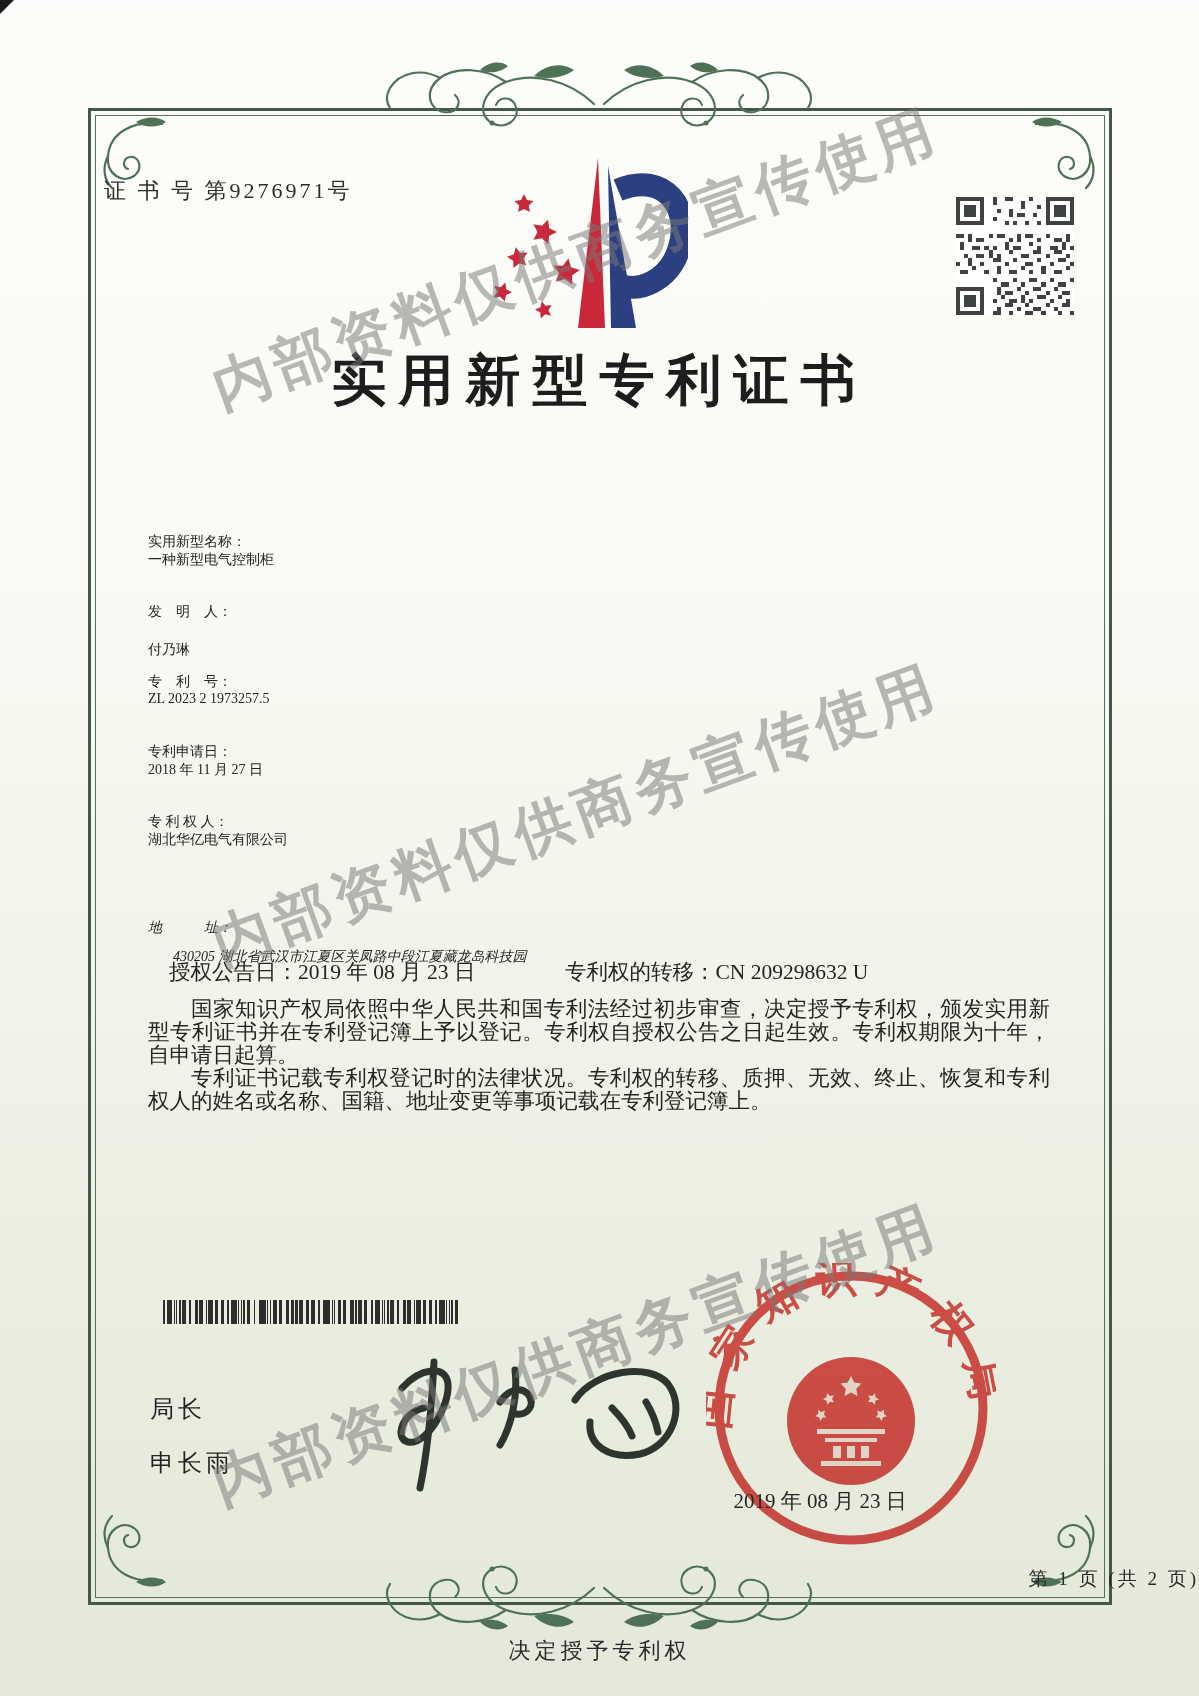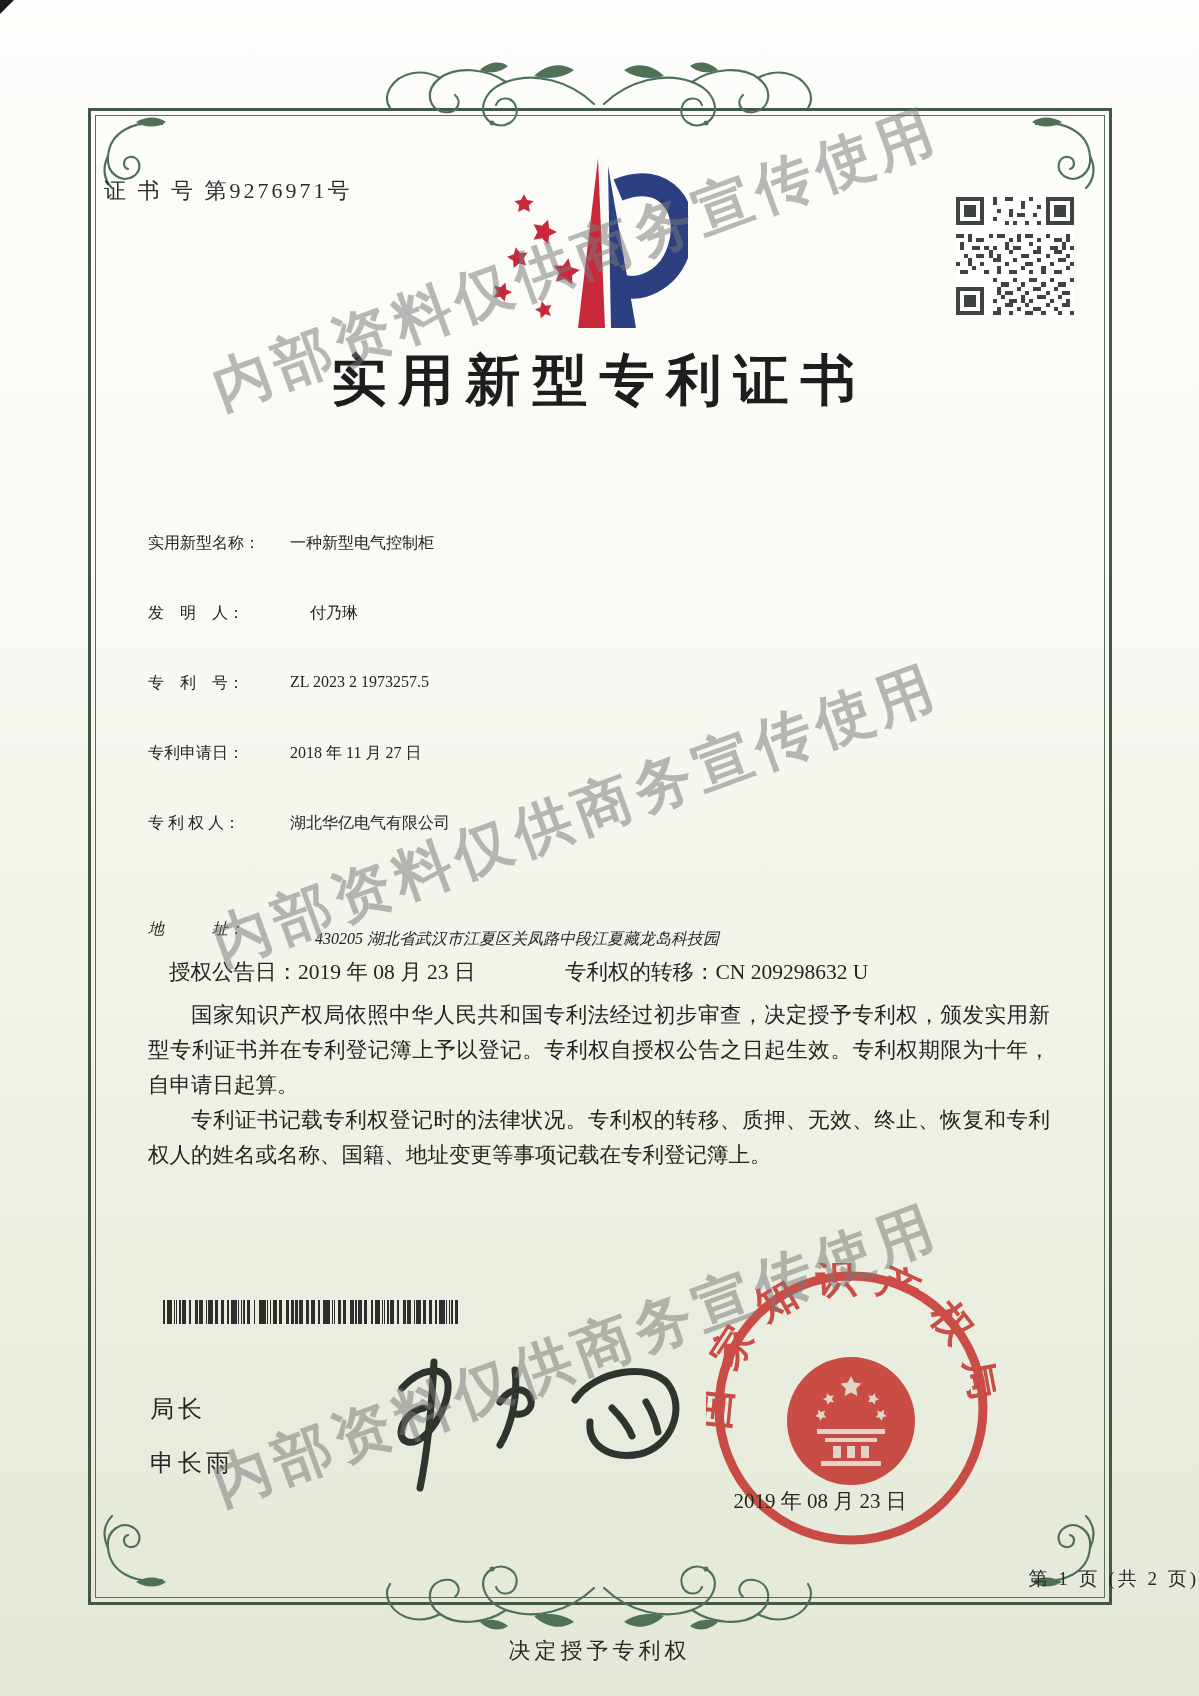--- a/index.html
+++ b/index.html
@@ -28,32 +28,32 @@
   .orn-tr{left:1022px;top:116px;transform:scaleX(-1);}
   .orn-bl{left:96px;top:1508px;transform:scaleY(-1);}
   .orn-br{left:1022px;top:1508px;transform:scale(-1,-1);}
   
   .cert-no{position:absolute;left:104px;top:176px;font-size:22px;letter-spacing:3px;color:#2c2c2c;}
   .logo{position:absolute;left:478px;top:152px;}
   .qr{position:absolute;left:956px;top:197px;width:118px;height:118px;}
   .title{position:absolute;left:0;top:344px;width:100%;text-align:center;
     font-size:55px;font-weight:bold;letter-spacing:12px;color:#1d1d1d;}
   
-  .field-row{position:absolute;left:148px;display:flex;font-size:16px;color:#242424;}
+  .field-row{position:absolute;left:148px;display:flex;font-size:14px;color:#242424;flex-direction:column;}
   .field-row .lab{display:inline-block;width:142px;white-space:nowrap;flex:none;}
   .field-row .val{display:inline-block;margin-left:0;}
   .row-name{top:533px;} .row-inventor{top:603px;gap:20px;} .row-patno{top:673px;}
   .row-filing{top:743px;} .row-patentee{top:813px;}
   .row-address{top:919px;font-style:italic;}
   .row-address .val{max-width:622px;line-height:40px;padding-left:25px;}
   .grant-row{position:absolute;left:148px;top:957px;font-size:21.5px;color:#242424;margin-left:21px;}
   .grant-no{position:absolute;left:565px;top:957px;font-size:21.5px;color:#242424;}
   
   .body-text{position:absolute;left:148px;top:998px;width:902px;
-    font-size:21.5px;line-height:35px;text-align:justify;color:#242424;}
+    font-size:21.5px;line-height:23px;text-align:justify;color:#242424;}
   .body-text p{margin:0;text-indent:2em;}
   
   .barcode{position:absolute;left:163px;top:1300px;width:297px;height:24px;
     background-image:
       repeating-linear-gradient(90deg,#2e2e2e 0 2px,transparent 2px 4px,#2e2e2e 4px 7px,transparent 7px 11px,#2e2e2e 11px 12px,transparent 12px 16px),
       repeating-linear-gradient(90deg,#2e2e2e 0 1px,transparent 1px 6px,#2e2e2e 6px 9px,transparent 9px 13px);
   }
   
   .director-title{position:absolute;left:150px;top:1393px;font-size:24px;letter-spacing:4px;color:#242424;}
   .director-name{position:absolute;left:150px;top:1447px;font-size:24px;letter-spacing:4px;color:#242424;}

